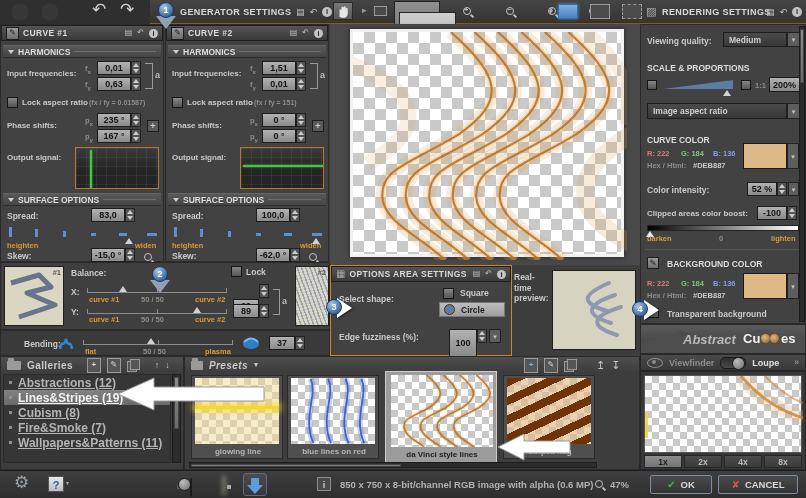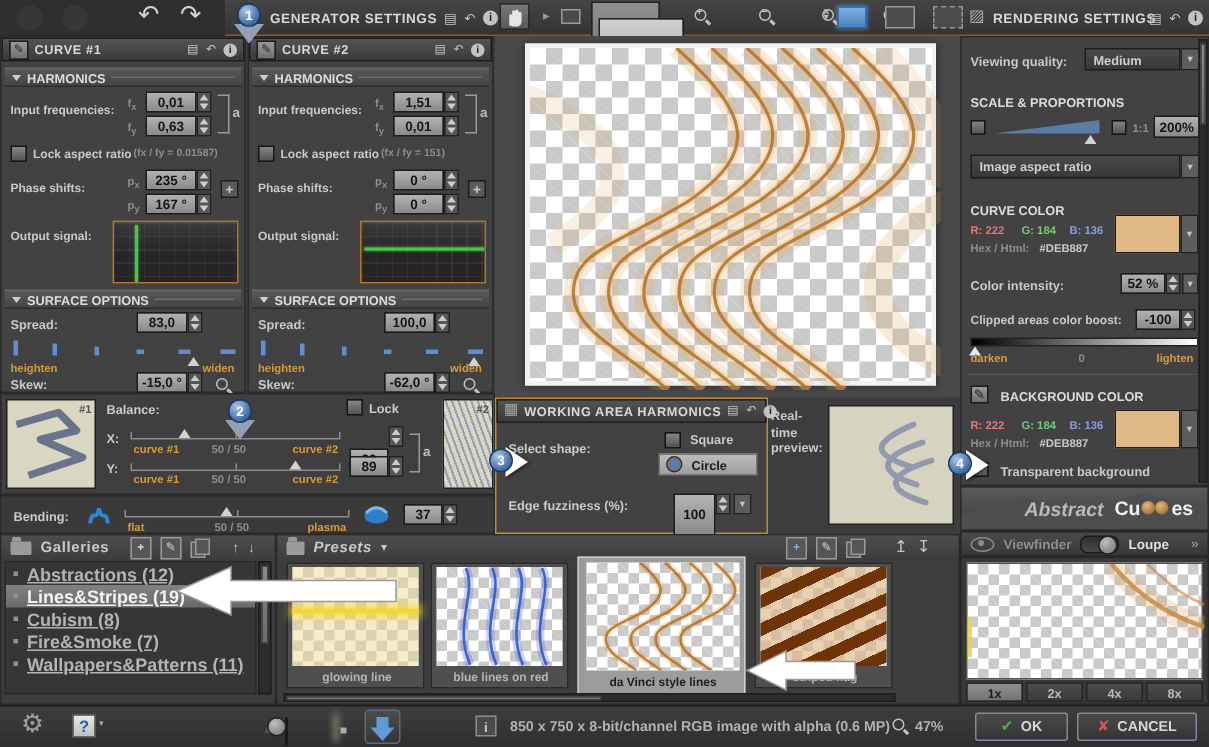--- a/index.html
+++ b/index.html
@@ -378,21 +378,21 @@
         </i>
       </div>
     <div class="abs" style="left:272px;top:26px;width:7px;height:26px;border:1px solid #9a9a9a;border-left:none;"></div>
     <div class="abs hint" style="left:281px;top:33px;font-size:9px;color:#bdbdbd;">a</div>
     <div class="abs" style="left:294px;top:3px;width:34px;height:60px;background:#d9d7c2;border:1px solid #1f1f1f;background-image:repeating-linear-gradient(70deg,rgba(80,95,160,.45) 0 1.5px,transparent 1.5px 4px);">
       <span class="abs hint" style="right:2px;top:1px;color:#555;">#2</span>
     </div>
   </div>
 
   <div class="abs" style="left:0;top:330px;width:330px;height:26px;background:#3a3a3a;border:1px solid #2a2a2a;">
-    <div class="abs lbl" style="left:8px;top:8px;">Bending:</div>
+    <div class="abs lbl" style="left:23px;top:8px;">Bending:</div>
     <svg class="abs" style="left:56px;top:3px;" width="18" height="18" viewBox="0 0 18 18">
         <path d="M3 15 C5 4 7 15 9 5 C11 15 13 4 15 15" stroke="#2f86d8" stroke-width="2.6" fill="none"></path>
       </svg>
     <div class="abs track" style="left:82px;top:13px;width:150px;">
       <i class="tick" style="left:0;"></i>
         <i class="tick" style="left:75px;"></i>
         <i class="tick" style="left:149px;"></i>
       <s class="mark" style="left:64px;"></s>
     </div>
     <div class="abs org" style="left:84px;top:16px;">flat</div>
@@ -439,21 +439,21 @@
           <path d="M196 0 C246 45 254 70 204 105 C151 137 124 140 126 170 C128 196 166 210 190 234" stroke="#b5701e" stroke-width="2.2" opacity="0.85"></path>
           <path d="M220 0 C270 45 278 70 228 105 C175 137 148 140 150 170 C152 196 190 210 214 234" stroke="#b5701e" stroke-width="2.2" opacity="0.85"></path>
         </g>
       </svg>
     </div>
   </div>
 
   <div class="abs" style="left:330px;top:265px;width:182px;height:91px;background:#424242;border:1px solid #c8882a;">
     <div class="phead abs" style="left:0;top:0;width:180px;height:16px;">
       <span class="hicon" style="font-size:10px;color:#aaa;">▦</span>
-      <span class="ttl" style="font-size:8.5px;">WORKING AREA HARMONICS</span>
+      <span class="ttl" style="font-size:8.5px;">OPTIONS AREA SETTINGS</span>
       <span class="trio">
         <span class="hicon" style="font-size:8px;">▤</span>
         <span class="hicon" style="font-size:8px;">↶</span>
         <span class="iinfo" style="width:9px;height:9px;line-height:9px;font-size:7px;">i</span>
       </span>
     </div>
     <div class="abs lbl" style="left:8px;top:28px;">Select shape:</div>
     <div class="abs" style="left:108px;top:20px;width:66px;height:14px;display:flex;align-items:center;gap:6px;padding-left:4px;">
       <span class="cb" style="width:9px;height:9px;"></span>
       <span class="lbl">Square</span>

